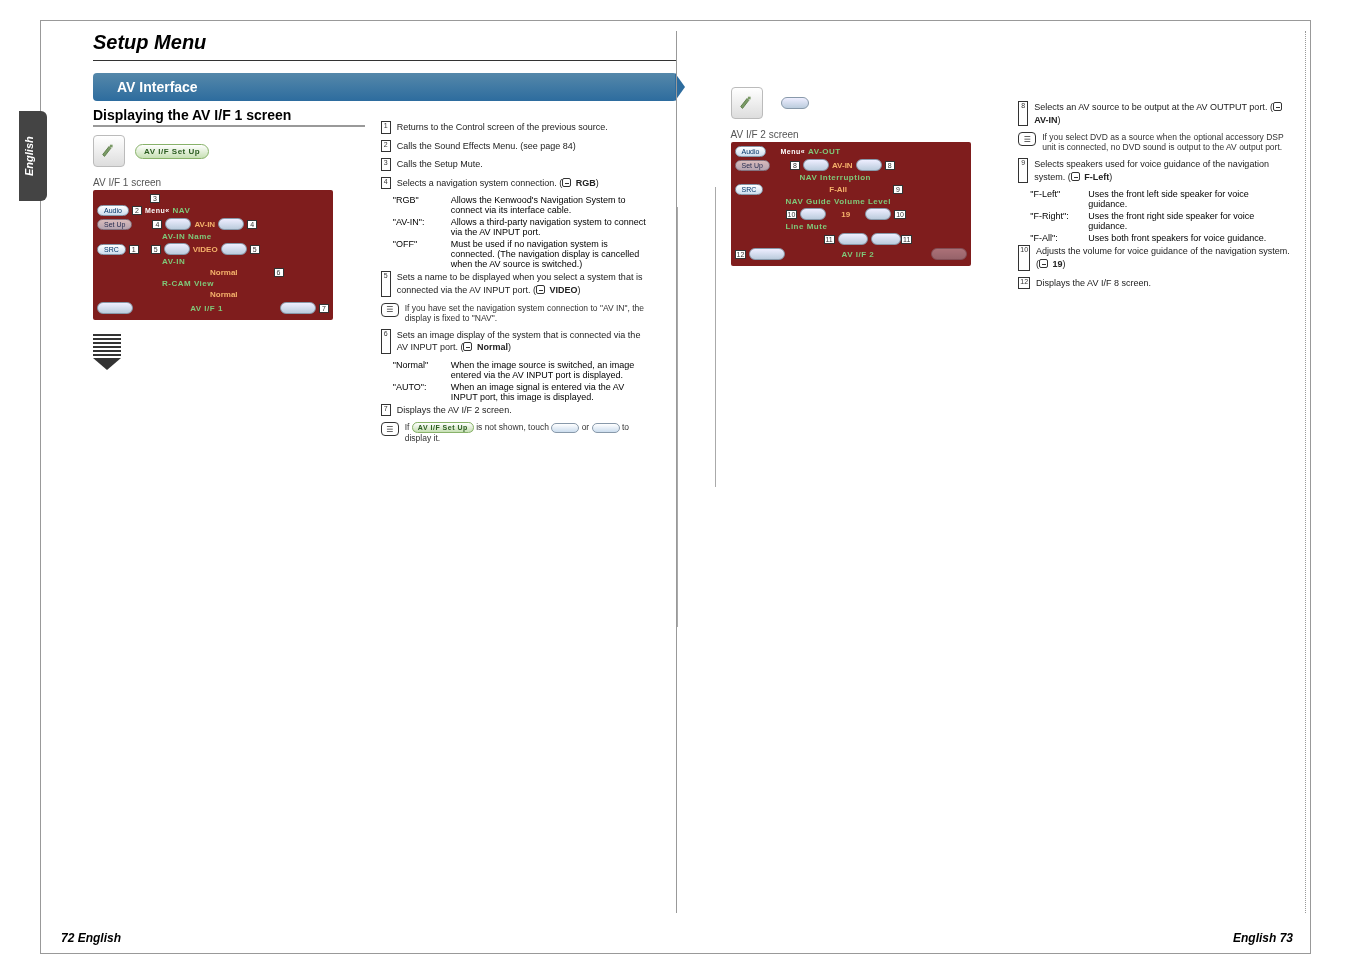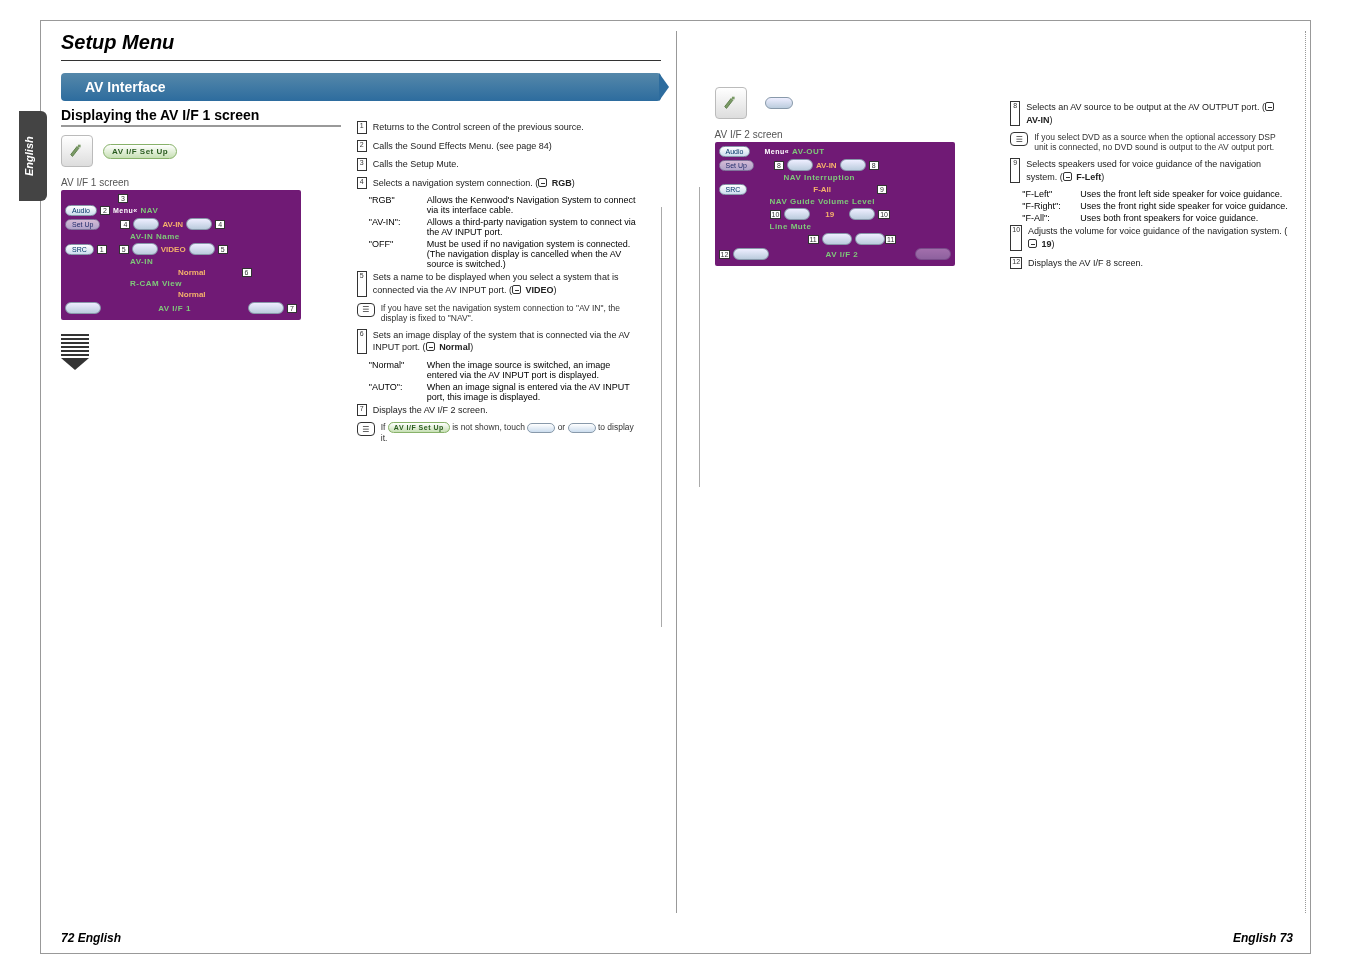--- a/index.html
+++ b/index.html
@@ -1,35 +1,35 @@
 <!DOCTYPE html>
 <html><head>
 <meta charset="utf-8">
 <style>
 * { margin: 0; padding: 0; box-sizing: border-box; }
 body { font-family: Arial, Helvetica, sans-serif; background: #fff; width: 1351px; height: 954px; position: relative; font-size: 10px; }
 .page-wrapper { position: absolute; top: 20px; left: 40px; right: 40px; bottom: 0; border: 1px solid #999; display: flex; flex-direction: column; }
 .content { flex: 1; display: flex; position: relative; padding: 10px 20px 30px 20px; }
-.left-page { flex: 1; padding-right: 15px; position: relative; }
+.left-page { flex: 1; padding-right: 15px; position: relative; margin-left: 32px; }
 .right-page { flex: 1; padding-left: 15px; position: relative; }
 .center-divider { position: absolute; left: 50%; top: 10px; bottom: 40px; width: 1px; background: #999; }
 .setup-title { font-size: 20px; font-weight: bold; font-style: italic; margin-bottom: 6px; }
 .title-underline { height: 1px; background: #333; margin-bottom: 12px; }
 .lang-tab { position: absolute; left: -22px; top: 90px; width: 28px; height: 90px; background: #444; border-radius: 6px 0 0 6px; color: #fff; writing-mode: vertical-rl; text-align: center; font-weight: bold; font-style: italic; font-size: 11px; transform: rotate(180deg); padding: 8px 4px; }
 .section-bar { background: linear-gradient(to bottom, #58a 0%, #2d6c9e 100%); color: #fff; font-weight: bold; font-size: 14px; padding: 6px 24px; border-radius: 4px; margin-bottom: 6px; position: relative; }
 .section-bar::after { content: ""; position: absolute; right: -8px; top: 50%; transform: translateY(-50%); width: 0; height: 0; border-left: 10px solid #2d6c9e; border-top: 14px solid transparent; border-bottom: 14px solid transparent; }
 .sub-desc { font-size: 10px; font-weight: bold; margin-bottom: 14px; }
 .columns-2 { display: flex; gap: 16px; }
 .col { flex: 1; }
 .sub-heading { font-size: 14px; font-weight: bold; margin-bottom: 8px; border-bottom: 2px solid #999; padding-bottom: 2px; }
 .device-panel { display: flex; align-items: center; gap: 10px; margin-bottom: 10px; }
 .device-icon { width: 32px; height: 32px; border: 1px solid #bbb; border-radius: 4px; display: flex; align-items: center; justify-content: center; background: linear-gradient(#fff, #ddd); }
 .pill-btn { background: linear-gradient(#fff, #c7e0b4); border: 1px solid #88b26a; border-radius: 10px; font-size: 8px; padding: 2px 8px; color: #2a5c1f; font-weight: bold; letter-spacing: 0.5px; }
 .screen-label { font-size: 10px; margin: 6px 0 2px 0; color: #555; }
-.ui-screen { width: 240px; background: #701a75; border-radius: 2px; padding: 4px; font-size: 8px; color: #fff; }
+.ui-screen { width: 240px; background: #7f1d1d; border-radius: 2px; padding: 4px; font-size: 8px; color: #fff; }
 .ui-row { display: flex; align-items: center; gap: 3px; margin-bottom: 2px; }
 .ui-side-btn { background: linear-gradient(#fff, #cde); border: 1px solid #89a; border-radius: 8px; padding: 1px 6px; font-size: 7px; color: #036; display: inline-block; }
 .ui-green-text { color: #7fc97a; font-weight: bold; letter-spacing: 0.5px; }
 .ui-orange-text { color: #f5b26b; font-weight: bold; }
 .ui-arrow-btn { width: 26px; height: 12px; background: linear-gradient(#eef, #bcd); border-radius: 6px; display: inline-block; border: 1px solid #89a; position: relative; }
 .ui-menu-arrow { color: #fff; font-size: 7px; font-weight: bold; letter-spacing: 0.5px; }
 .callout-box { display: inline-block; border: 1px solid #333; background: #fff; font-size: 7px; min-width: 10px; text-align: center; line-height: 1; padding: 0 1px; color: #333; }
 .num-item { display: flex; gap: 6px; margin-bottom: 6px; font-size: 9px; line-height: 1.4; color: #222; }
 .num-box { flex-shrink: 0; }
 .note-row { display: flex; gap: 6px; margin: 4px 0 6px 0; font-size: 8.5px; color: #333; }

